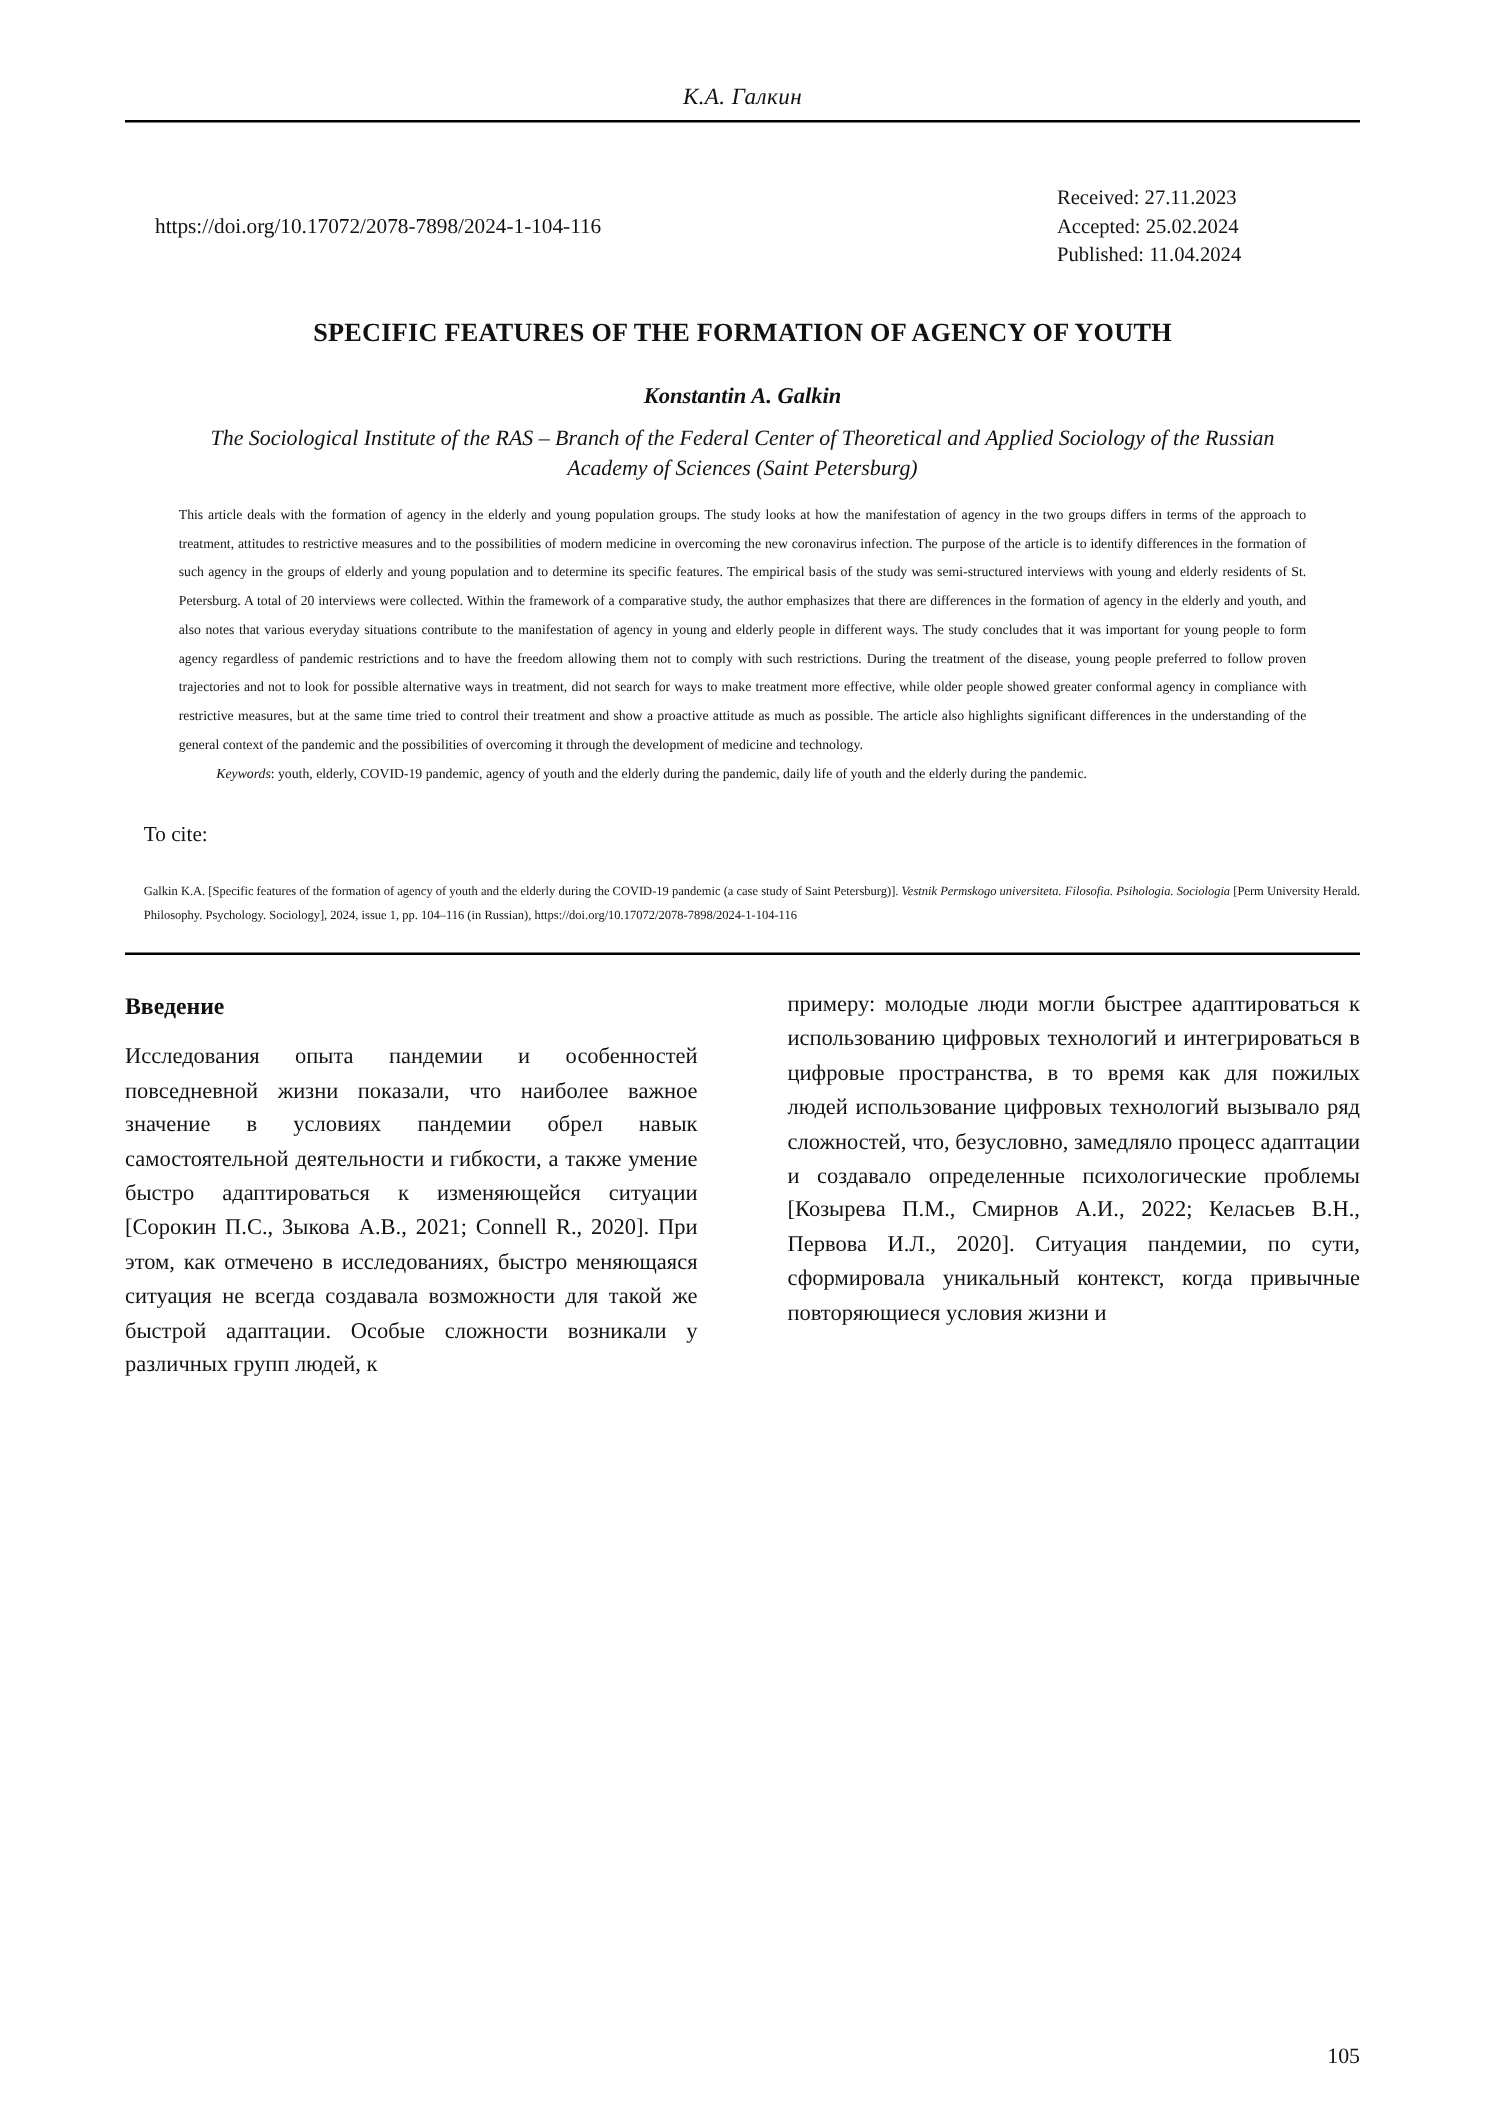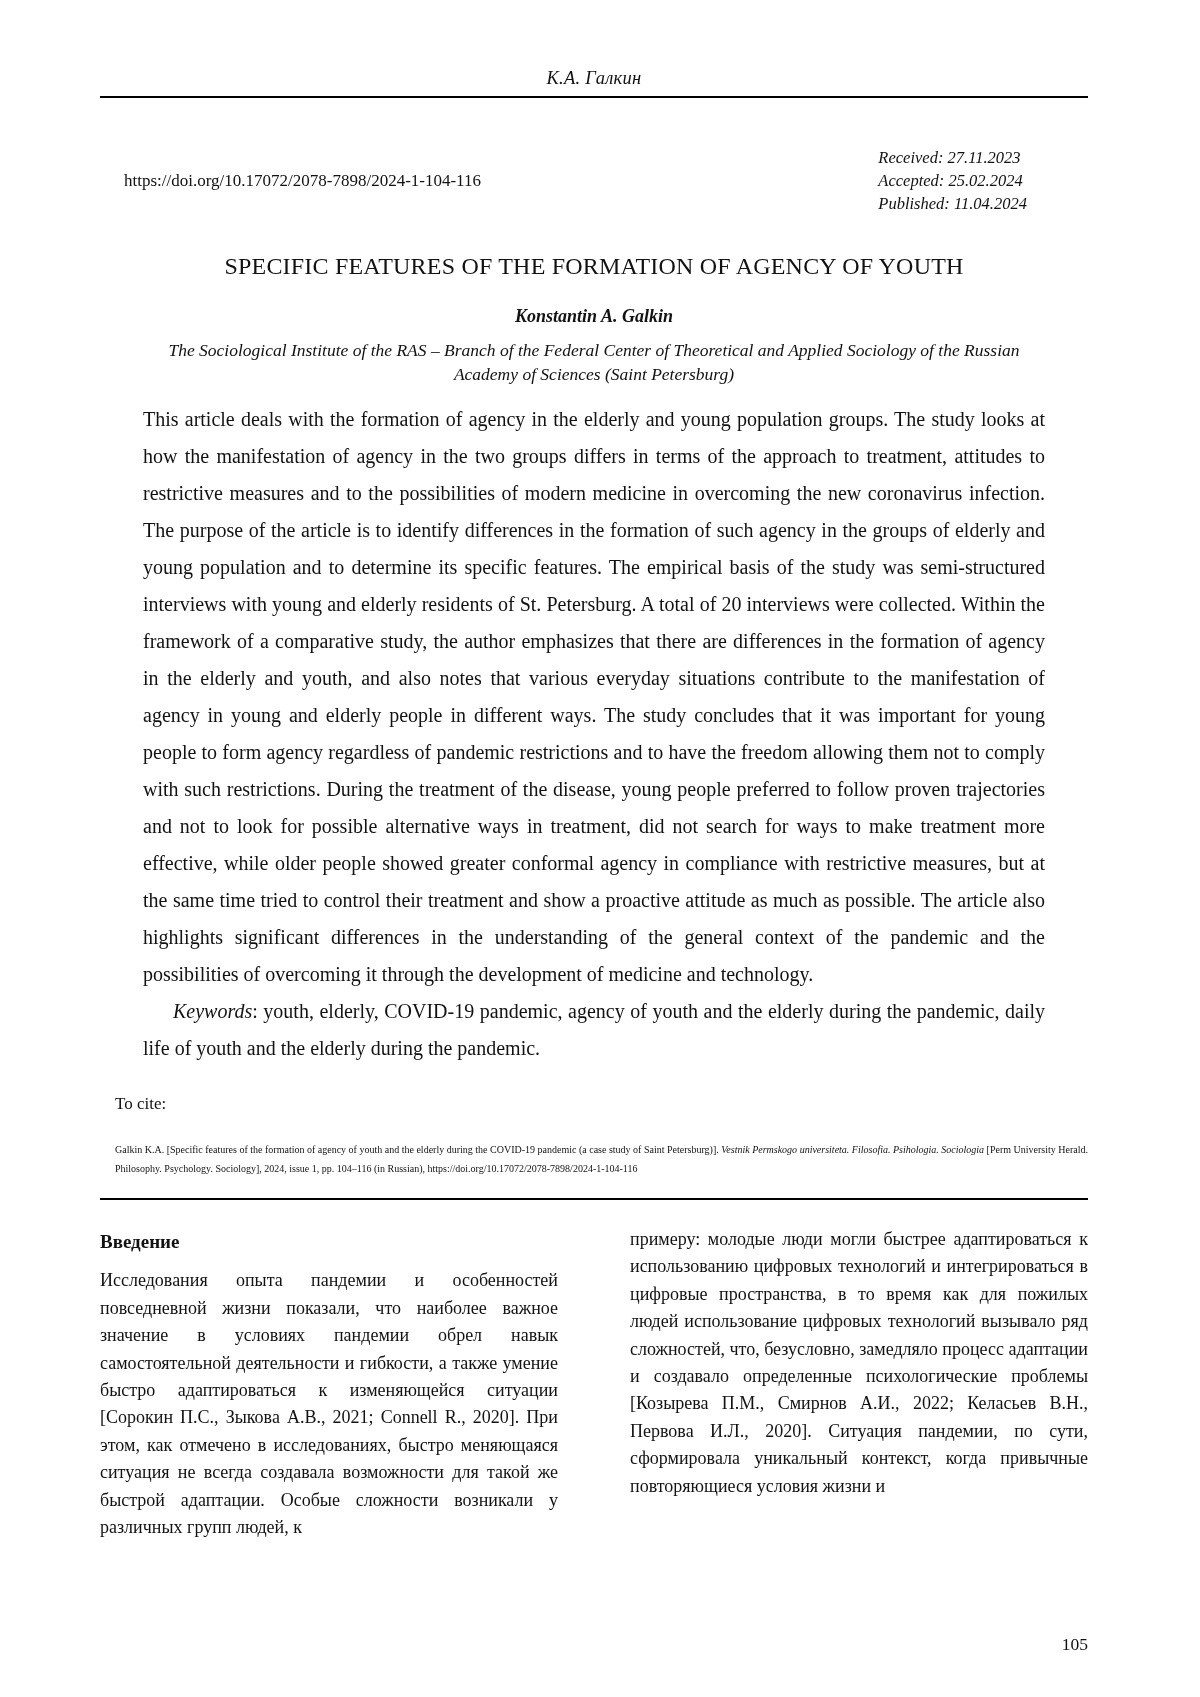--- a/index.html
+++ b/index.html
@@ -34,32 +34,31 @@
     justify-content: space-between;
     align-items: center;
     margin-top: 48px;
   }
   .doi {
     font-size: 17px;
     padding-left: 24px;
     white-space: nowrap;
   }
   .dates {
-    font-style: italic;
     font-size: 16.5px;
     line-height: 23px;
-    margin-right: 61px;
+    margin-right: 95px;
     text-align: left;
   }
 
   
   .title {
     margin: 32px 0 0 0;
-    font-size: 24px;
-    font-weight: normal;
+    font-size: 21px;
+    font-weight: bold;
     line-height: 39px;
     text-align: center;
     letter-spacing: 0.2px;
   }
   .author {
     margin-top: 20px;
     text-align: center;
     font-weight: bold;
     font-style: italic;
     font-size: 18px;
@@ -68,22 +67,22 @@
     margin: 11px 60px 0 60px;
     text-align: center;
     font-style: italic;
     font-size: 17.5px;
     line-height: 24px;
   }
 
   
   .abstract-block {
     margin: 15px 43px 0 43px;
-    font-size: 20px;
-    line-height: 37px;
+    font-size: 11px;
+    line-height: 23px;
     text-align: justify;
     font-family: Liberation Serif, serif;
   }
   .keywords { text-indent: 30px; }
   .keywords .kw-label { font-style: italic; }
 
   
   .to-cite {
     margin: 27px 0 0 15px;
     font-weight: normal;

